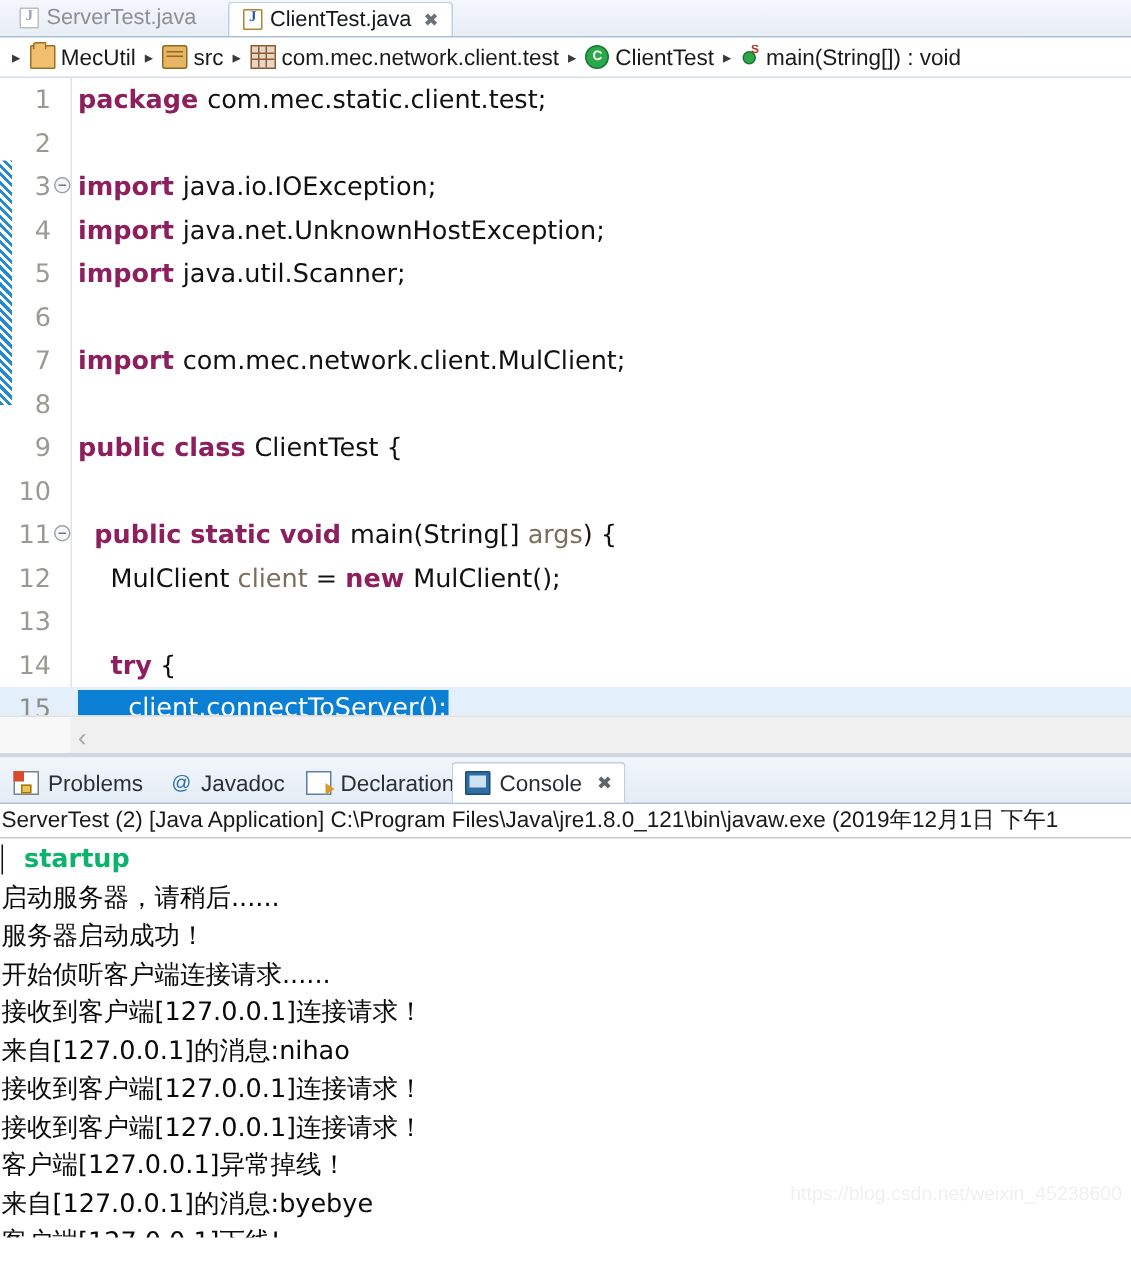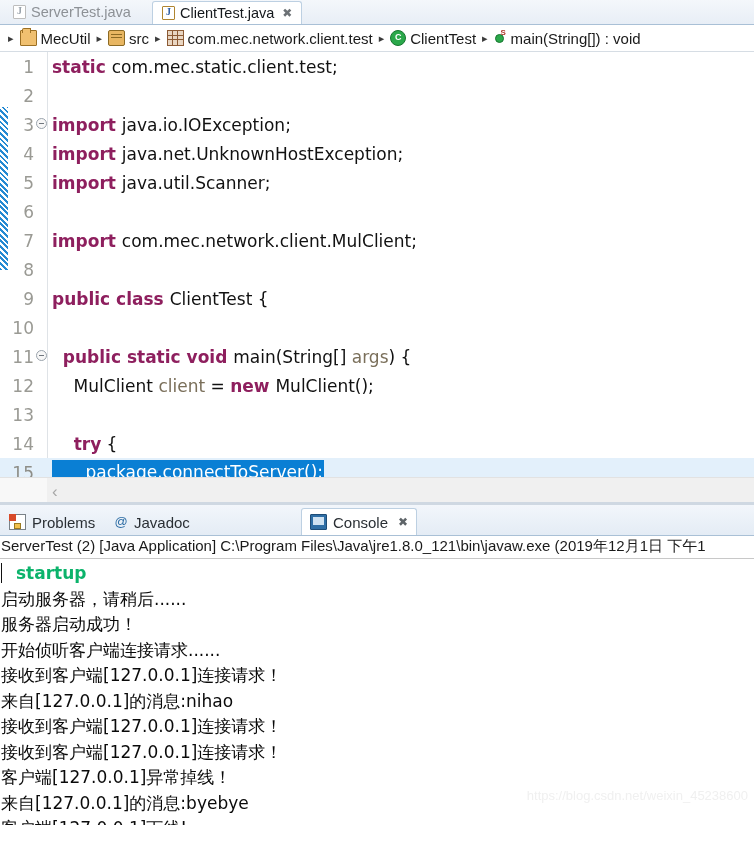--- a/index.html
+++ b/index.html
@@ -284,21 +284,21 @@
       <span>main(String[]) : void</span>
     </span>
   </div>
 
   <div class="editor">
     <div class="gutter"></div>
     <div class="changebar"></div>
     <div class="coderows" id="coderows">
         <div class="row">
           <span class="lnum">1</span>
-          <span class="ctext"><span class="kw">static </span><span>com.mec.static.client.test;</span></span>
+          <span class="ctext"><span class="kw">package </span><span>com.mec.static.client.test;</span></span>
         </div>
         <div class="row">
           <span class="lnum">2</span>
         </div>
         <div class="row">
           <span class="lnum">3</span>
           <span class="fold"></span>
           <span class="ctext"><span class="kw">import </span><span>java.io.IOException;</span></span>
         </div>
         <div class="row">
@@ -337,39 +337,43 @@
         </div>
         <div class="row">
           <span class="lnum">13</span>
         </div>
         <div class="row">
           <span class="lnum">14</span>
           <span class="ctext"><span>    </span><span class="kw">try</span><span> {</span></span>
         </div>
         <div class="row sel">
           <span class="lnum">15</span>
-          <span class="selbox">      package.connectToServer();</span>
+          <span class="selbox">      client.connectToServer();</span>
         </div>
       </div>
   </div>
 
   <div class="hscroll">
     <div class="leftpad"></div>
     <div class="arrow">‹</div>
     <div class="rule"></div>
   </div>
 
   <div class="viewtabs">
     <div class="vtab" style="left:1px">
       <span class="vi vi-problems"></span>
       <span>Problems</span>
     </div>
     <div class="vtab" style="left:106px">
       <span class="vi vi-javadoc">@</span>
       <span>Javadoc</span>
+    </div>
+    <div class="vtab" style="left:196px">
+      <span class="vi vi-decl"></span>
+      <span>Declaration</span>
     </div>
     <div class="vtab active" style="left:301px">
       <span class="vi vi-console"></span>
       <span>Console</span>
       <span class="vtabclose">✖</span>
     </div>
   </div>
 
   <div class="console">
     <div class="conhead">ServerTest (2) [Java Application] C:\Program Files\Java\jre1.8.0_121\bin\javaw.exe (2019年12月1日 下午1</div>

